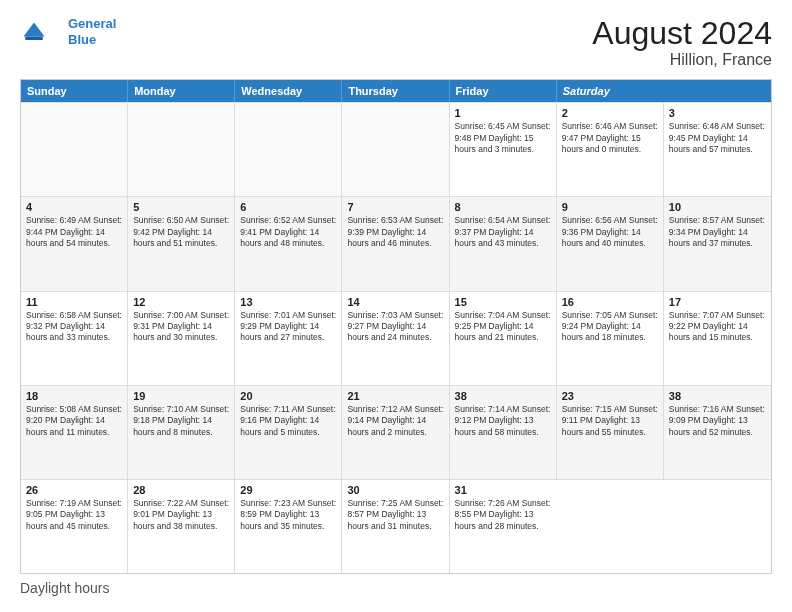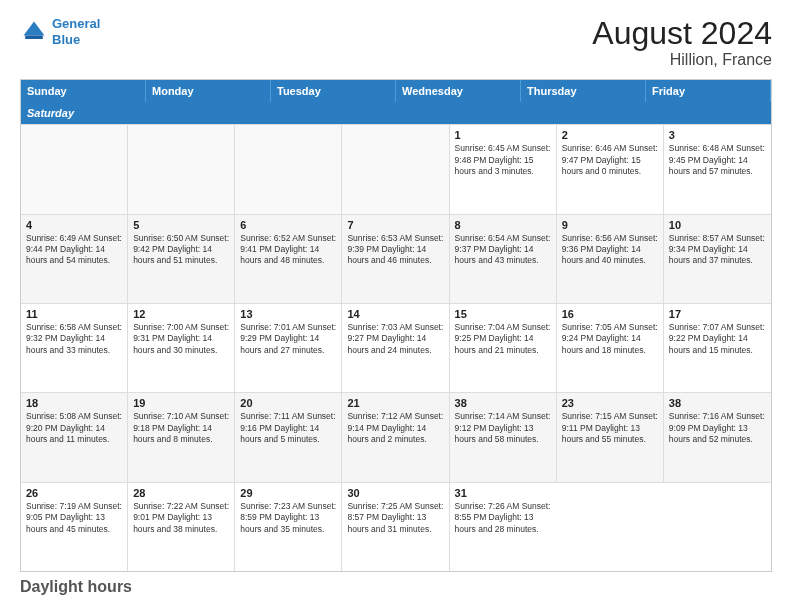--- a/index.html
+++ b/index.html
@@ -18,22 +18,22 @@
       flex-direction: column;
     }
     .header {
       display: flex;
       justify-content: space-between;
       align-items: flex-start;
       margin-bottom: 10px;
     }
     .logo {
       display: flex;
-      align-items: center;
-      gap: 4px;
+      align-items: flex-end;
+      gap: 20px;
     }
     .logo-text {
       font-size: 13px;
       font-weight: bold;
       color: #1a1a1a;
       line-height: 1.2;
     }
     .logo-text span {
       color: #2b7dc2;
     }
@@ -56,21 +56,21 @@
       color: #444;
     }
     .calendar {
       flex: 1;
       display: flex;
       flex-direction: column;
       border: 1px solid #ccc;
     }
     .cal-header {
       display: grid;
-      grid-template-columns: repeat(6, 1fr);
+      grid-template-columns: repeat(7, 1fr);
       background: #2b7dc2;
     }
     .cal-header-cell {
       color: #fff;
       font-size: 11px;
       font-weight: bold;
       padding: 5px 6px;
       border-right: 1px solid #4a9ed8;
       text-align: left;
     }
@@ -106,24 +106,23 @@
       display: block;
       margin-bottom: 2px;
     }
     .day-info {
       font-size: 8.5px;
       color: #333;
       line-height: 1.35;
     }
     .footer {
       margin-top: 6px;
-      font-size: 16px;
+      font-size: 14px;
       color: #555;
       text-align: left;
-      font-weight: bold;
     }
   </style>
 </head>
 <body>
 
 <div class="page">
   <div class="header">
     <div class="logo">
       <svg class="logo-icon" viewBox="0 0 32 32" width="32" height="32">
         <polygon points="16,4 28,20 4,20" fill="#2b7dc2"></polygon>
@@ -137,21 +136,20 @@
     <div class="title-block">
       <h1>August 2024</h1>
       <h2>Hillion, France</h2>
     </div>
   </div>
 
   <div class="calendar">
     <div class="cal-header">
       <div class="cal-header-cell">Sunday</div>
       <div class="cal-header-cell">Monday</div>
-      <div class="cal-header-cell">Tuesday</div>
       <div class="cal-header-cell">Wednesday</div>
       <div class="cal-header-cell">Thursday</div>
       <div class="cal-header-cell">Friday</div>
       <div class="cal-header-cell">Saturday</div>
     </div>
     <div class="cal-body" id="cal-body">
     <div class="cal-row">
           <div class="cal-cell empty"></div>
           <div class="cal-cell empty"></div>
           <div class="cal-cell empty"></div>

